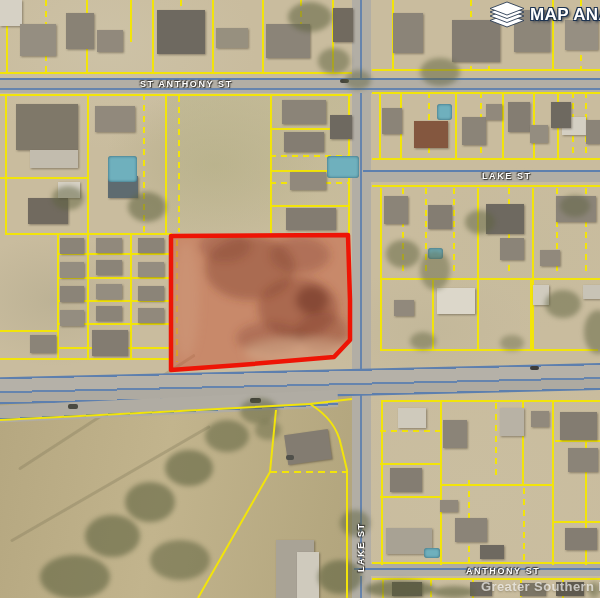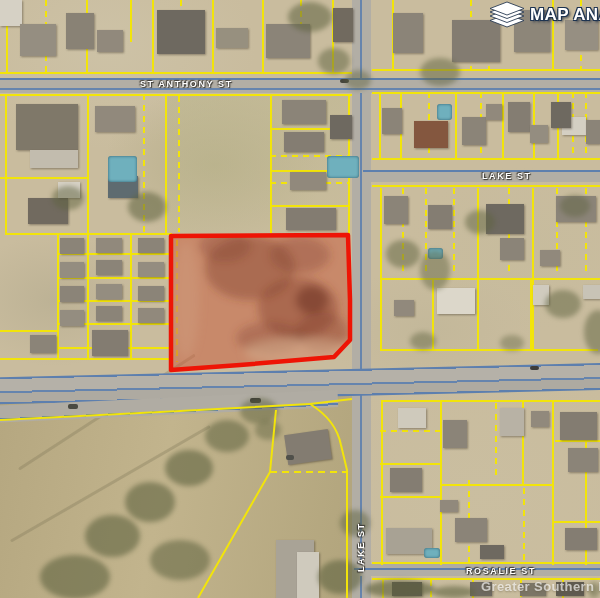--- a/index.html
+++ b/index.html
@@ -306,21 +306,21 @@
         <ellipse cx="300" cy="352" rx="55" ry="13" fill="#d8b494" opacity=".5"></ellipse>
         <ellipse cx="186" cy="300" rx="13" ry="58" fill="#cf9d80" opacity=".4"></ellipse>
       </g>
       <polygon points="171,236 348,235 350,300 350,340 334,357 240,365 171,370" fill="none" stroke="#ee1405" stroke-width="4.5" stroke-linejoin="round"></polygon>
     </g>
   </svg>
 
   <div class="street-label" style="left:140px;top:79px;">ST ANTHONY ST</div>
   <div class="street-label" style="left:482px;top:171px;">LAKE ST</div>
   <div class="street-label label-lake" style="left:356px;top:572px;">LAKE ST</div>
-  <div class="street-label" style="left:466px;top:566px;">ROSALIE ST</div>
+  <div class="street-label" style="left:466px;top:566px;">ANTHONY ST</div>
 
   <div class="abs" id="logo">
     <svg width="40" height="27" viewBox="0 0 40 27">
       <g fill="#ffffff" stroke="#2a3c55" stroke-width=".9">
         <path d="M20 13 L37 19.5 L20 26 L3 19.5 Z"></path>
         <path d="M20 8.5 L37 15 L20 21.5 L3 15 Z"></path>
         <path d="M20 4.5 L37 11 L20 17.5 L3 11 Z"></path>
         <path d="M20 1 L37 7.5 L20 14 L3 7.5 Z"></path>
       </g>
     </svg>

